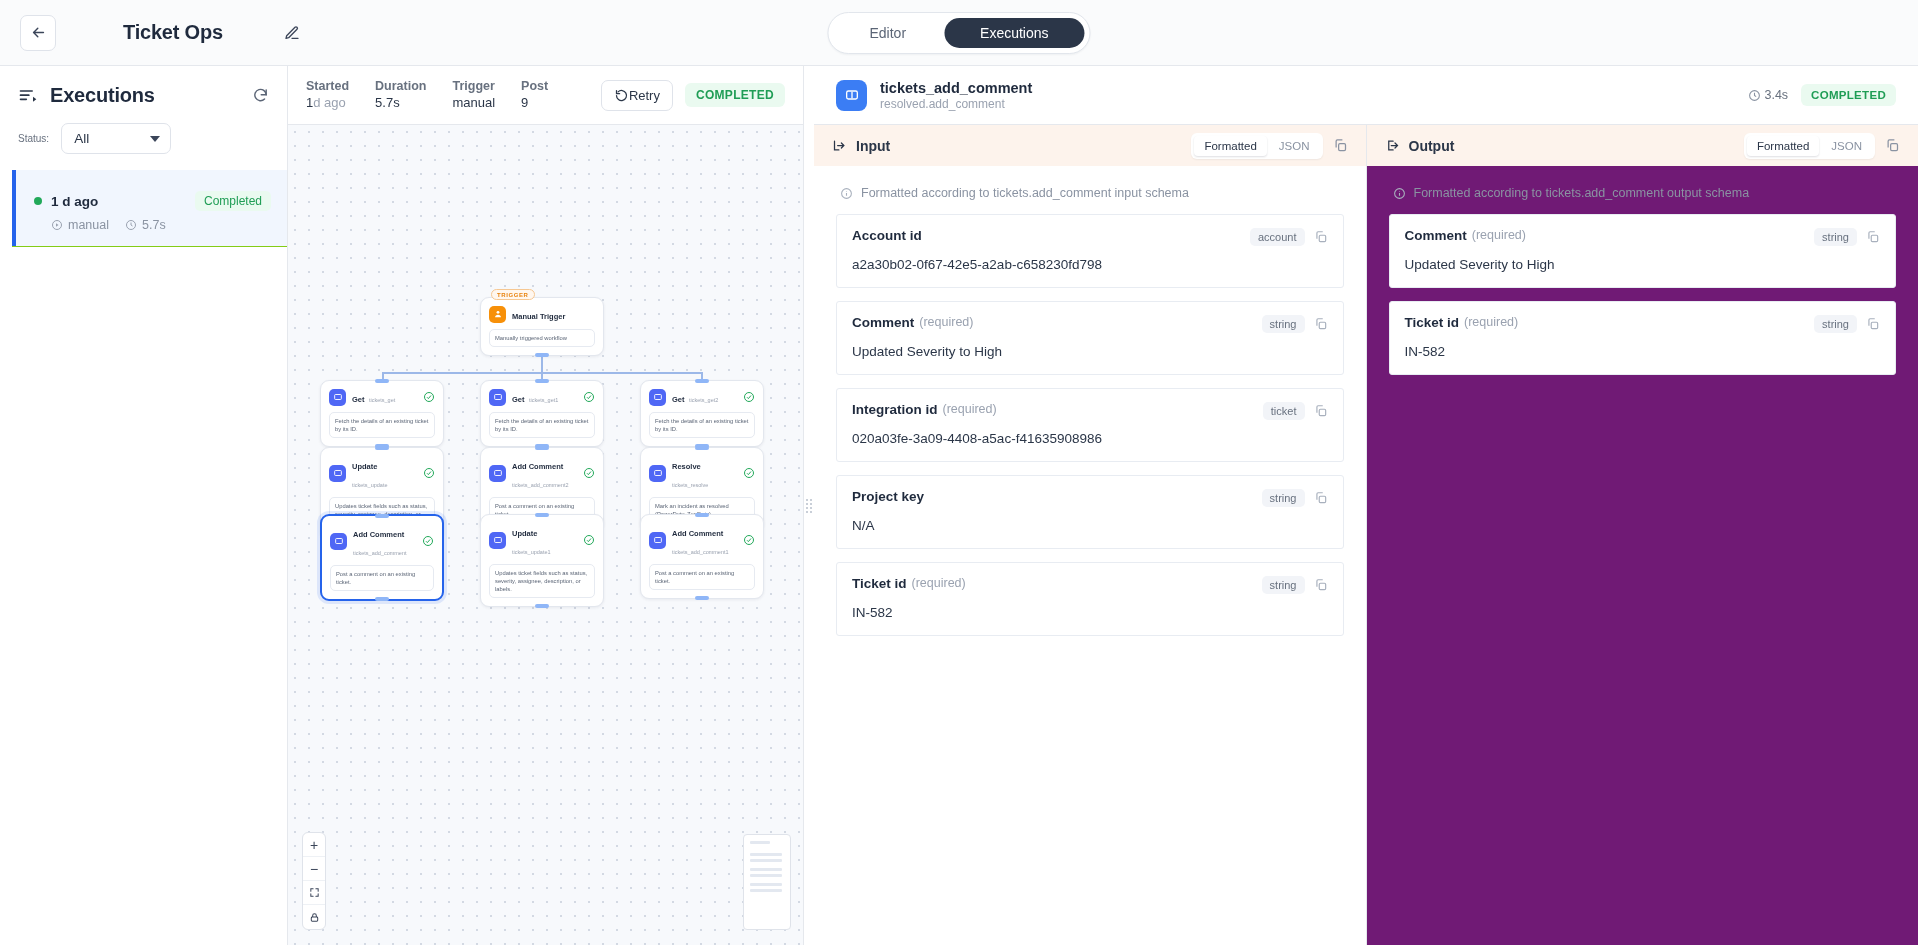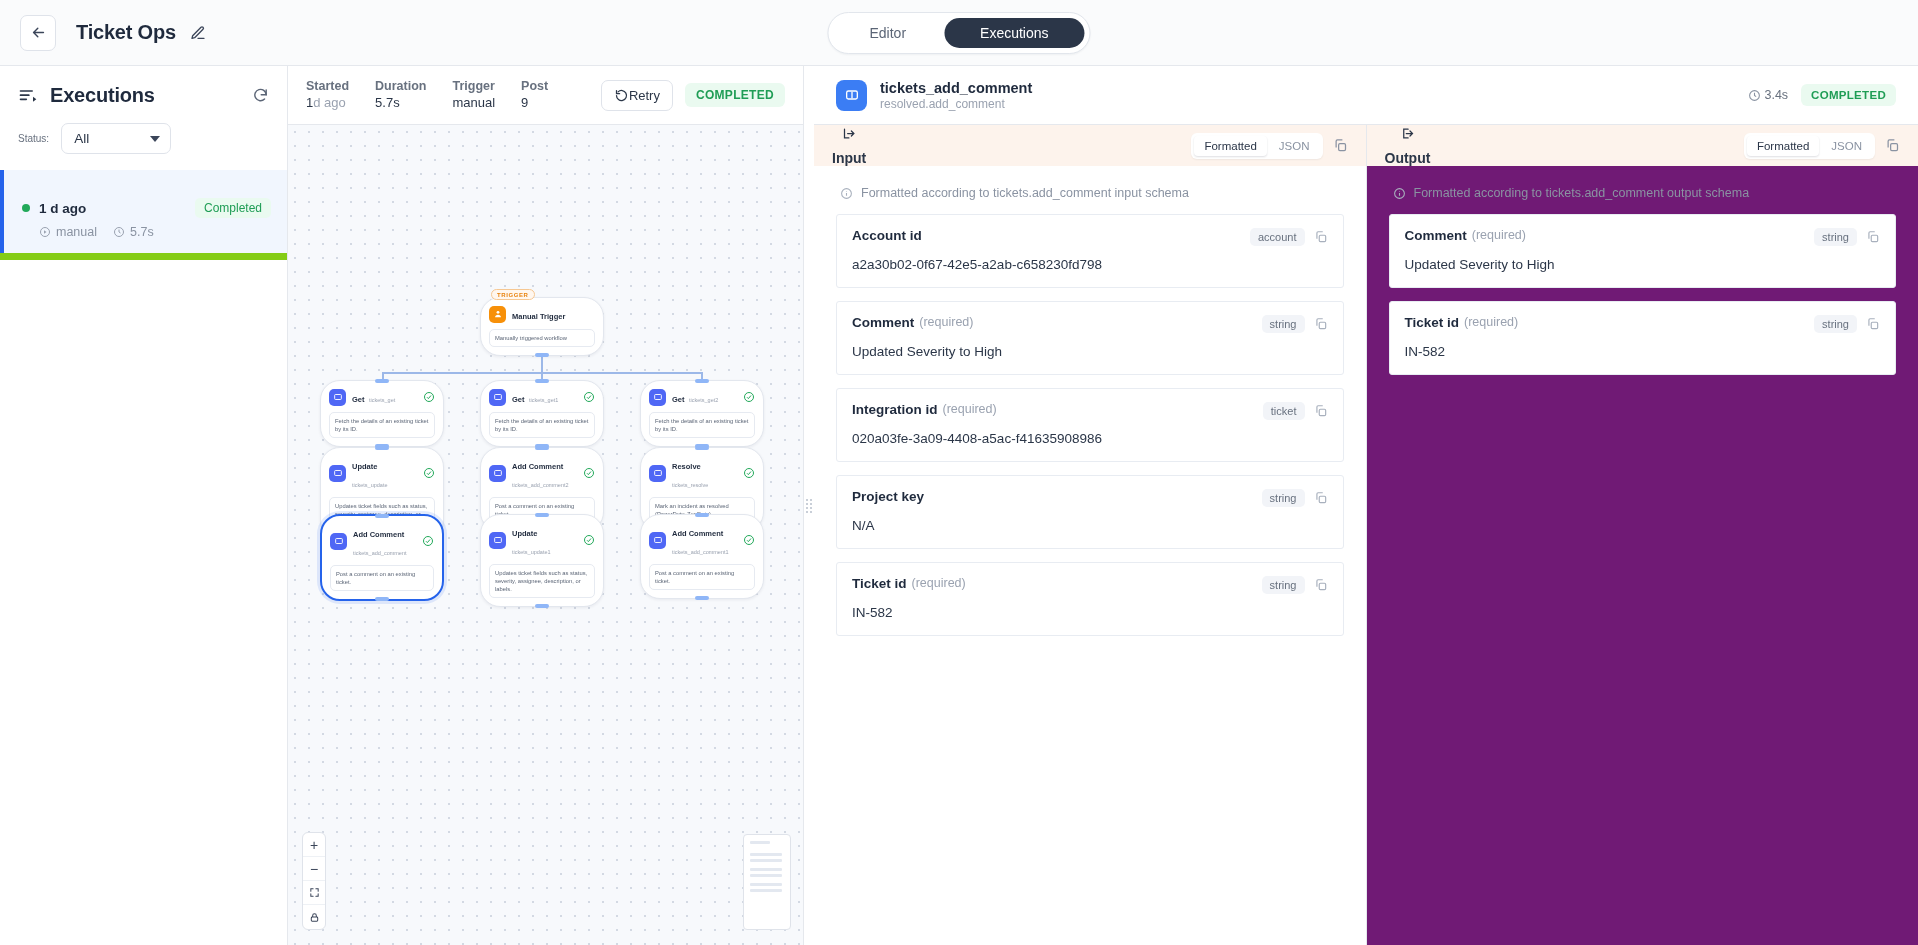--- a/index.html
+++ b/index.html
@@ -11,21 +11,21 @@
     overflow: hidden;
   }
   .app { width: 1918px; height: 945px; display: flex; flex-direction: column; }
 
   
   .topbar {
     height: 66px; flex: 0 0 66px;
     background: #fafbfc;
     border-bottom: 1px solid #e5e8ed;
     display: flex; align-items: center;
-    padding: 0 20px; position: relative;
+    padding: 0 20px; position: relative; gap: 47px;
   }
   .back-btn {
     width: 36px; height: 36px; border: 1px solid #dfe3ea; border-radius: 7px;
     background: #ffffff; display: flex; align-items: center; justify-content: center;
     cursor: pointer;
   }
   .back-btn svg { width: 17px; height: 17px; }
   .wf-title {
     margin-left: 20px; font-size: 20px; font-weight: bold; color: #1f2a3d; letter-spacing: -0.2px;
   }
@@ -66,22 +66,23 @@
     flex: 1; height: 31px; border: 1px solid #dfe3ea; border-radius: 7px;
     background: #fff; display: flex; align-items: center; justify-content: space-between;
     padding: 0 10px 0 12px; font-size: 13.5px; color: #2b3648; cursor: pointer;
     max-width: 110px;
   }
   .caret { width: 0; height: 0; border-left: 5px solid transparent; border-right: 5px solid transparent;
            border-top: 6px solid #3b4559; }
 
   .exec-list { flex: 1; overflow-y: auto; }
   .exec-item {
-    position: relative; padding: 28px 16px 14px 22px; cursor: pointer;
-    border-bottom: 7px solid #84cc16;
+    position: relative; padding: 21px 16px 14px 22px; cursor: pointer;
+    border-bottom: 1px solid #84cc16;
+    margin-left: 12px;
   }
   .exec-item.sel { background: #f1f6fe; }
   .exec-item.sel::before {
     content: ""; position: absolute; left: 0; top: 0; bottom: 0; width: 4px; background: #2563eb;
   }
   .exec-r1 { display: flex; align-items: center; }
   .dot { width: 8px; height: 8px; border-radius: 50%; background: #22a95a; margin-right: 9px; flex:0 0 8px;}
   .exec-when { font-size: 13.5px; font-weight: bold; color: #1f2a3d; }
   .exec-badge {
     margin-left: auto; background: #eafaf0; color: #1f9d55; font-size: 12px;
@@ -110,21 +111,21 @@
   }
 
   .canvas {
     flex: 1; position: relative; background-color: #f7f9fc;
     background-image: radial-gradient(#d3d9e3 1px, transparent 1px);
     background-size: 14px 14px; overflow: hidden;
     border-top: 1px solid #e5e8ed;
   }
   .node {
     position: absolute; width: 124px; background: #fff; border: 1px solid #e3e7ee;
-    border-radius: 20px; box-shadow: 0 1px 3px rgba(25,35,60,.07); padding: 7px 8px 8px 8px;
+    border-radius: 9px; box-shadow: 0 1px 3px rgba(25,35,60,.07); padding: 7px 8px 8px 8px;
     cursor: pointer;
   }
   .node.selected { border: 2px solid #2563eb; box-shadow: 0 0 0 3px rgba(37,99,235,.12); }
   .node.trigger { width: 124px; }
   .trig-tag {
     position: absolute; top: -9px; left: 10px; background: #fff7ef; color: #e8820c;
     border: 1px solid #f6c893; font-size: 6px; font-weight: bold; letter-spacing: .6px;
     padding: 1.5px 5px; border-radius: 8px;
   }
   .node-row { display: flex; align-items: center; gap: 6px; }
@@ -172,21 +173,21 @@
   .dh-badge { background: #eafaf0; color: #1f9d55; font-size: 11.5px; font-weight: bold;
               padding: 5px 10px; border-radius: 6px; letter-spacing: .3px; }
 
   .io-wrap { flex: 1; display: flex; min-height: 0; border-top: 1px solid #e5e8ed; }
   .io-col { flex: 1; min-width: 0; display: flex; flex-direction: column; }
   .io-col.input { border-right: 1px solid #e5e8ed; }
   .io-bar {
     height: 41px; flex: 0 0 41px; background: #fdf3ec; display: flex; align-items: center;
     padding: 0 18px; gap: 10px;
   }
-  .io-title { display: flex; align-items: center; gap: 9px; font-size: 14px; font-weight: bold; color: #2b3648; flex-direction: column; }
+  .io-title { display: flex; align-items: center; gap: 9px; font-size: 14px; font-weight: bold; color: #2b3648; }
   .io-title svg { width: 15px; height: 15px; }
   .seg2 { margin-left: auto; background: #fff; border-radius: 6px; padding: 3px; display: flex; gap: 2px;
           box-shadow: 0 1px 2px rgba(20,30,50,.06);}
   .seg2 span { font-size: 11.5px; padding: 4px 10px; border-radius: 4px; color: #8a93a2; cursor: pointer; }
   .seg2 span.on { background: #fff; color: #2b3648; box-shadow: 0 1px 2px rgba(20,30,50,.14); }
   .copy-ico { cursor: pointer; display:flex; }
   .copy-ico svg { width: 15px; height: 15px; }
 
   .io-body { flex: 1; overflow-y: auto; padding: 16px 22px 20px 22px; }
   .io-body.out { background: #701a75; }

